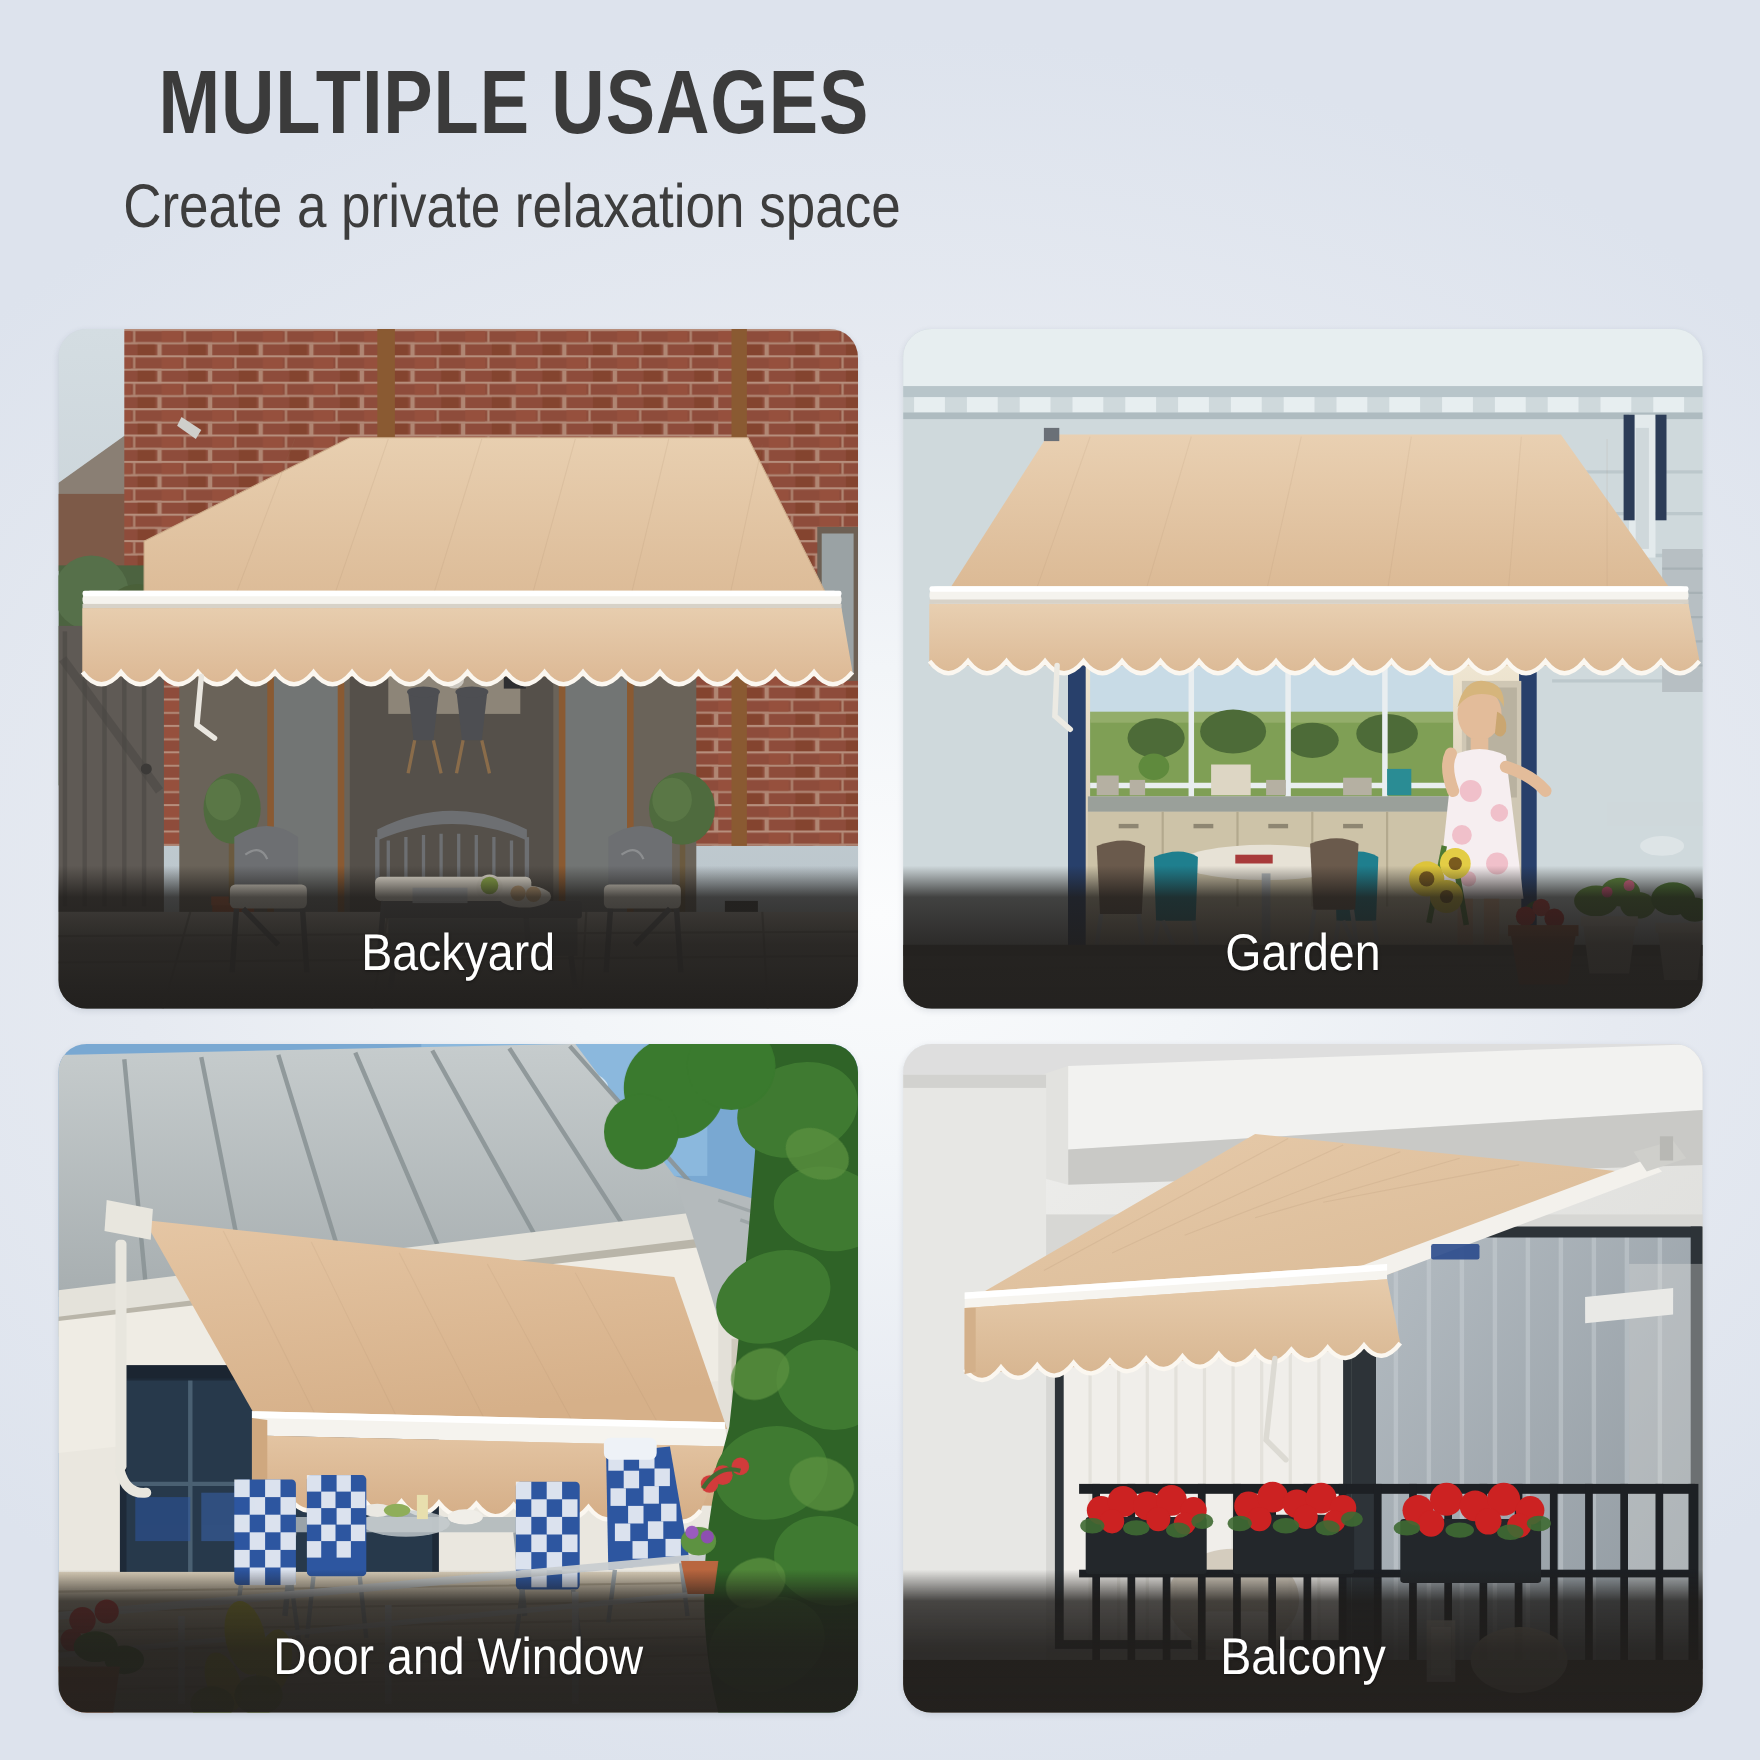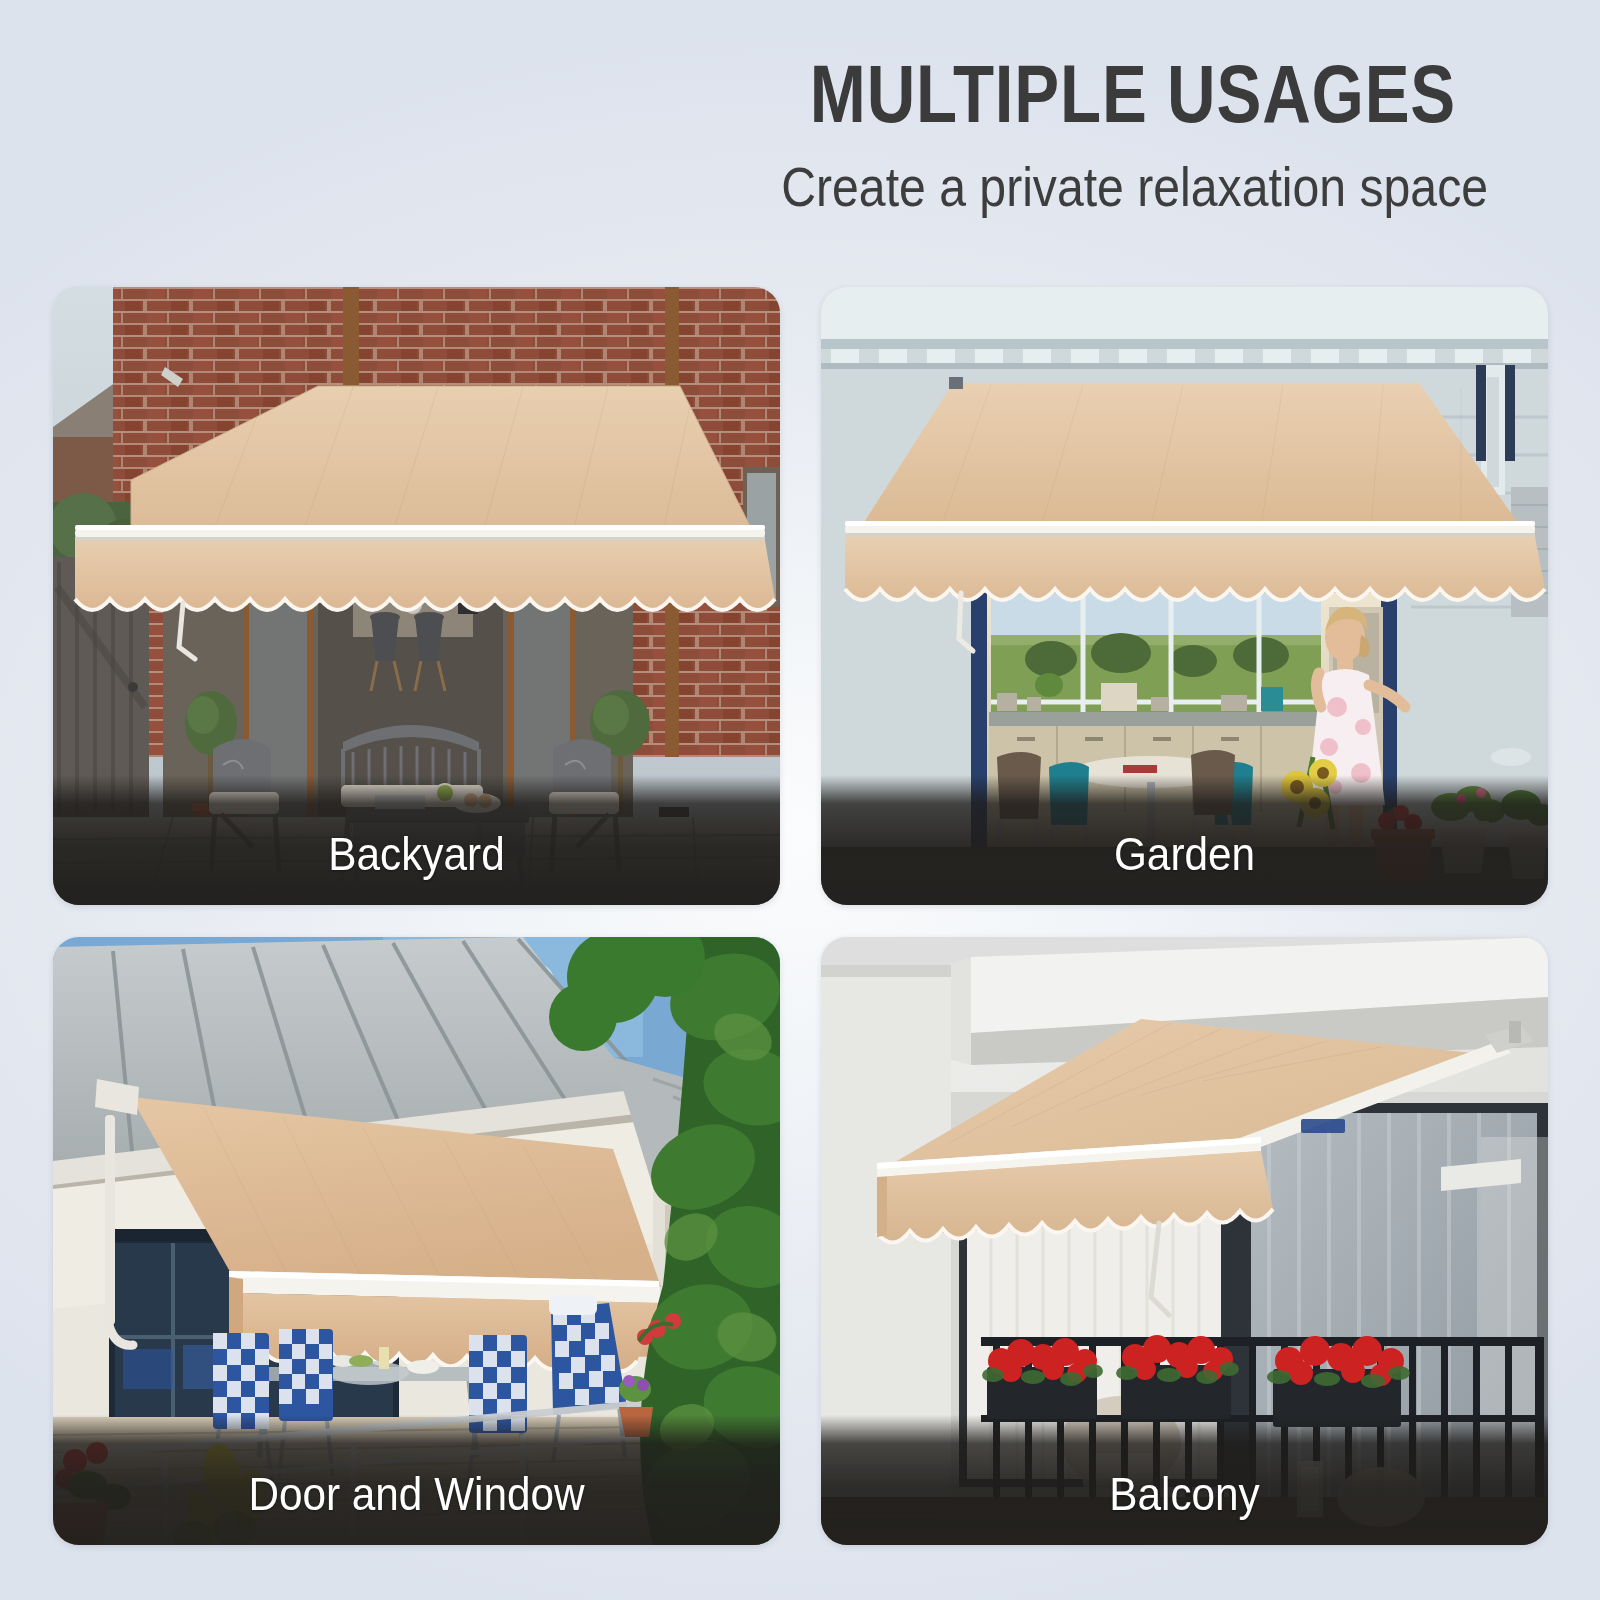--- a/index.html
+++ b/index.html
@@ -7,33 +7,33 @@
     width:1600px;height:1600px;overflow:hidden;
     font-family:"Liberation Sans","DejaVu Sans",sans-serif;
     background:#e3e7ee;
   }
   .page{
     position:relative;width:1600px;height:1600px;
     background:
       radial-gradient(ellipse 1100px 800px at 50% 52%, #fbfcfd 0%, #f2f5f8 28%, #e6eaf1 62%, #dde3ed 100%);
   }
   
-  .header{position:absolute;left:0;right:0;top:52px;text-align:right;}
+  .header{position:absolute;left:0;right:0;top:52px;text-align:left;}
   .title{
     font-size:82px;line-height:84px;font-weight:bold;color:#3b3b3b;
     letter-spacing:1px;transform:scaleX(.82);transform-origin:50% 50%;
     font-family:"Liberation Sans","DejaVu Sans",sans-serif;
   }
   .subtitle{
     margin-top:22px;font-size:56px;line-height:58px;color:#3d3d3d;font-weight:normal;
     transform:scaleX(.86);transform-origin:50% 50%;
   }
   
   .grid{
-    position:absolute;left:53px;top:287px;width:1495px;height:1258px;
+    position:absolute;left:53px;top:299px;width:1495px;height:1258px;
     display:grid;grid-template-columns:727px 727px;grid-template-rows:618px 608px;
     column-gap:41px;row-gap:32px;
   }
   .card{
     position:relative;border-radius:26px;overflow:hidden;background:#cfd6e0;
     box-shadow:0 2px 6px rgba(40,55,80,.13);
   }
   .scene{position:absolute;inset:0;overflow:hidden;}
   .scene svg{display:block;width:100%;height:100%;}
   .caption-shade{

